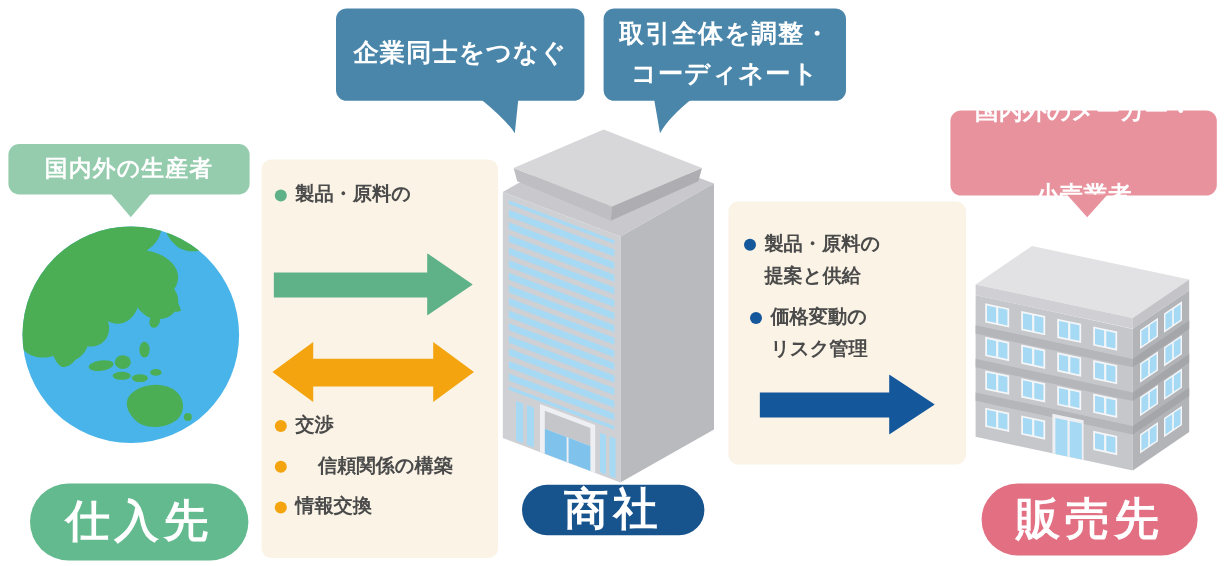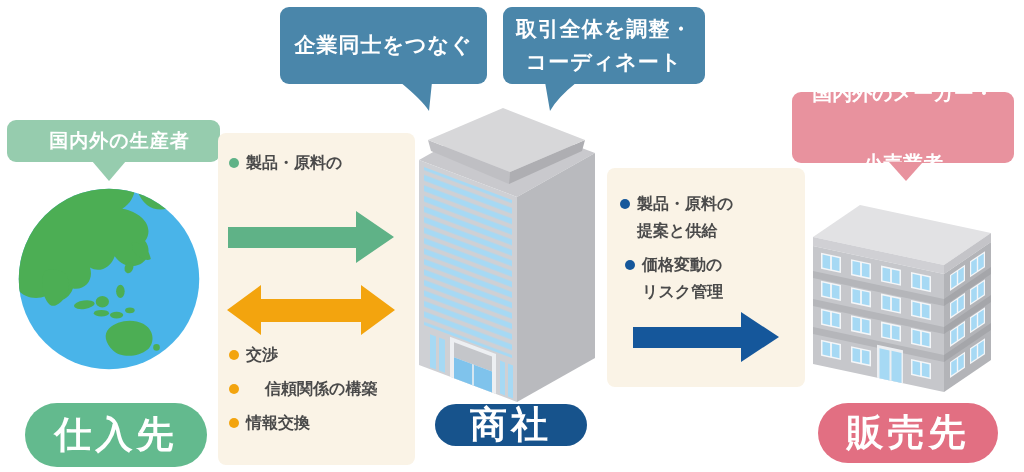--- a/index.html
+++ b/index.html
@@ -15,21 +15,21 @@
     border-radius:9px; text-align:center; font-weight:bold; font-size:21px;
     line-height:1.55; letter-spacing:1px;
     display:flex; flex-direction:column; justify-content:center;
   }
 
   
   .tag {
     position:absolute; color:#fff; font-weight:bold; text-align:center;
     display:flex; flex-direction:column; justify-content:center; border-radius:9px;gap:40px;
   }
-  .tag.green { background:var(--tag-green,#96CCAE); font-size:19px; letter-spacing:1px;padding-left:12px; }
+  .tag.green { background:var(--tag-green,#96CCAE); font-size:19px; letter-spacing:1px; }
   .tag.pink  { background:var(--tag-pink,#E8929E); font-size:20px; line-height:1.5; }
 
   .tail { position:absolute; display:block; }
 
   
   .panel { position:absolute; background:var(--panel-beige,#FAF3E6); border-radius:8px; }
 
   .bullet-item {
     position:absolute; display:flex; gap:7px; color:var(--text-dark,#4A4A4A);
     font-weight:bold; font-size:16px; line-height:27px; white-space:nowrap;

